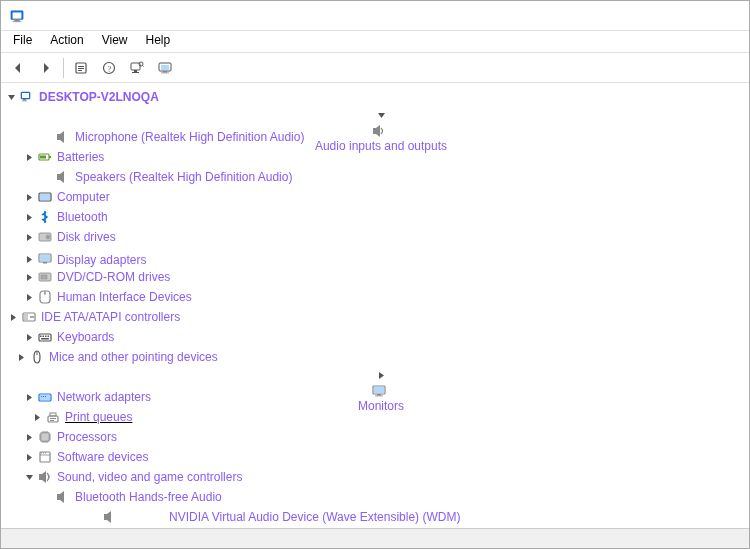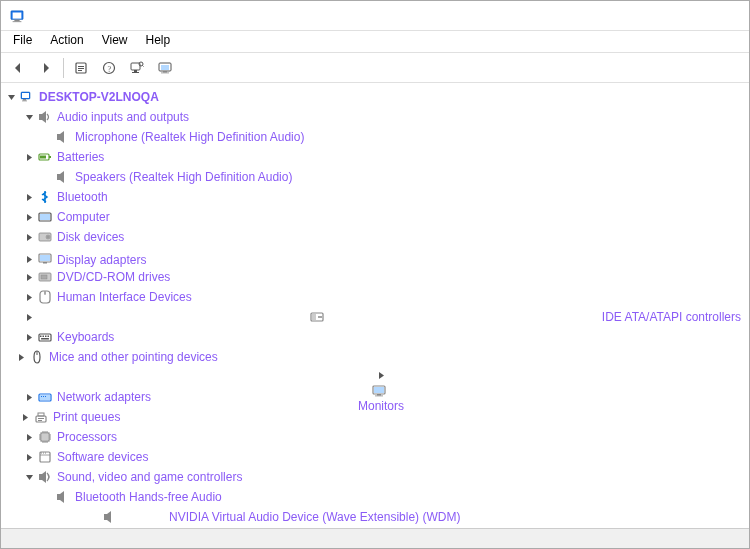--- a/index.html
+++ b/index.html
@@ -244,21 +244,21 @@
           <span class="item-icon">
             <svg width="14" height="14" viewBox="0 0 14 14">
               <rect x="1" y="2" width="9" height="7" rx="1" fill="#1a73e8" stroke="#0056b3" stroke-width="0.5"></rect>
               <rect x="2" y="3" width="7" height="5" fill="#fff"></rect>
               <rect x="3" y="9" width="3" height="1.5" fill="#888"></rect>
               <rect x="2" y="10.5" width="5" height="0.8" fill="#888"></rect>
             </svg>
           </span>
           <span class="item-label" style="font-weight: bold;">DESKTOP-V2LNOQA</span>
         </div>
-        <div class="tree-item" style="padding-left: 20px;">
+        <div class="tree-item" style="padding-left: 20px; flex-direction: column;">
           <span class="expand-btn">
             <svg width="9" height="9" viewBox="0 0 9 9">
               <polygon points="1,2 8,2 4.5,7" fill="#555"></polygon>
             </svg>
           </span>
           <span class="item-icon">
             <svg width="14" height="14" viewBox="0 0 14 14">
               <rect x="1" y="4" width="3" height="6" fill="#888"></rect>
               <polygon points="4,4 8,1 8,13 4,10" fill="#888"></polygon>
               <path d="M9 4 Q12 7 9 10" fill="none" stroke="#888" stroke-width="1.2"></path>
@@ -293,20 +293,34 @@
         </div>
         <div class="tree-item" style="padding-left: 38px;">
           <span class="expand-btn"></span>
           <span class="item-icon">
             <svg width="14" height="14" viewBox="0 0 14 14">
               <rect x="1" y="4" width="3" height="6" fill="#888"></rect>
               <polygon points="4,4 8,1 8,13 4,10" fill="#888"></polygon>
             </svg>
           </span>
           <span class="item-label">Speakers (Realtek High Definition Audio)</span>
+        </div>
+        <div class="tree-item" style="padding-left: 20px;">
+          <span class="expand-btn">
+            <svg width="9" height="9" viewBox="0 0 9 9">
+              <polygon points="2,1 7,4.5 2,8" fill="#555"></polygon>
+            </svg>
+          </span>
+          <span class="item-icon">
+            <svg width="14" height="14" viewBox="0 0 14 14">
+              <rect x="1" y="3" width="12" height="8" rx="1" fill="none" stroke="#555" stroke-width="1.2"></rect>
+              <rect x="2" y="4" width="10" height="6" fill="#b3d8ff"></rect>
+            </svg>
+          </span>
+          <span class="item-label">Computer</span>
         </div>
         <div class="tree-item" style="padding-left: 20px;">
           <span class="expand-btn">
             <svg width="9" height="9" viewBox="0 0 9 9">
               <polygon points="2,1 7,4.5 2,8" fill="#555"></polygon>
             </svg>
           </span>
           <span class="item-icon">
             <svg width="14" height="14" viewBox="0 0 14 14">
               <polyline points="5,4 9,7 5,10" fill="none" stroke="#0078d7" stroke-width="1.5"></polyline>
@@ -319,40 +333,26 @@
           <span class="item-label">Bluetooth</span>
         </div>
         <div class="tree-item" style="padding-left: 20px;">
           <span class="expand-btn">
             <svg width="9" height="9" viewBox="0 0 9 9">
               <polygon points="2,1 7,4.5 2,8" fill="#555"></polygon>
             </svg>
           </span>
           <span class="item-icon">
             <svg width="14" height="14" viewBox="0 0 14 14">
-              <rect x="1" y="3" width="12" height="8" rx="1" fill="none" stroke="#555" stroke-width="1.2"></rect>
-              <rect x="2" y="4" width="10" height="6" fill="#b3d8ff"></rect>
-            </svg>
-          </span>
-          <span class="item-label">Computer</span>
-        </div>
-        <div class="tree-item" style="padding-left: 20px;">
-          <span class="expand-btn">
-            <svg width="9" height="9" viewBox="0 0 9 9">
-              <polygon points="2,1 7,4.5 2,8" fill="#555"></polygon>
-            </svg>
-          </span>
-          <span class="item-icon">
-            <svg width="14" height="14" viewBox="0 0 14 14">
               <rect x="1" y="3" width="12" height="8" rx="1" fill="#ccc" stroke="#888" stroke-width="0.8"></rect>
               <circle cx="10" cy="7" r="2" fill="#aaa" stroke="#888" stroke-width="0.5"></circle>
               <circle cx="10" cy="7" r="0.8" fill="#888"></circle>
             </svg>
           </span>
-          <span class="item-label">Disk devices</span>
+          <span class="item-label">Disk drives</span>
         </div>
         <div class="tree-item" style="padding-left: 20px; align-items: flex-end;">
           <span class="expand-btn">
             <svg width="9" height="9" viewBox="0 0 9 9">
               <polygon points="2,1 7,4.5 2,8" fill="#555"></polygon>
             </svg>
           </span>
           <span class="item-icon">
             <svg width="14" height="14" viewBox="0 0 14 14">
               <rect x="1" y="2" width="12" height="8" rx="1" fill="none" stroke="#888" stroke-width="1.2"></rect>
@@ -384,21 +384,21 @@
           </span>
           <span class="item-icon">
             <svg width="14" height="14" viewBox="0 0 14 14">
               <rect x="2" y="1" width="10" height="12" rx="3" fill="none" stroke="#888" stroke-width="1.2"></rect>
               <line x1="7" y1="1" x2="7" y2="5" stroke="#888" stroke-width="1"></line>
               <circle cx="7" cy="3" r="0.8" fill="#888"></circle>
             </svg>
           </span>
           <span class="item-label">Human Interface Devices</span>
         </div>
-        <div class="tree-item" style="padding-left: 20px; justify-content: space-between;">
+        <div class="tree-item" style="padding-left: 4px;">
           <span class="expand-btn">
             <svg width="9" height="9" viewBox="0 0 9 9">
               <polygon points="2,1 7,4.5 2,8" fill="#555"></polygon>
             </svg>
           </span>
           <span class="item-icon">
             <svg width="14" height="14" viewBox="0 0 14 14">
               <rect x="1" y="3" width="12" height="8" rx="1" fill="none" stroke="#888" stroke-width="1.2"></rect>
               <rect x="2" y="4" width="4" height="6" fill="#ccc"></rect>
               <circle cx="9" cy="7" r="1" fill="#888"></circle>
@@ -465,21 +465,21 @@
             <svg width="14" height="14" viewBox="0 0 14 14">
               <rect x="1" y="4" width="12" height="7" rx="1" fill="none" stroke="#1a73e8" stroke-width="1.2"></rect>
               <rect x="2" y="5" width="10" height="5" fill="#b3d8ff"></rect>
               <rect x="3" y="6" width="1" height="1" fill="#1a73e8"></rect>
               <rect x="5" y="6" width="1" height="1" fill="#1a73e8"></rect>
               <rect x="7" y="6" width="1" height="1" fill="#1a73e8"></rect>
             </svg>
           </span>
           <span class="item-label">Network adapters</span>
         </div>
-        <div class="tree-item" style="padding-left: 16px;">
+        <div class="tree-item" style="padding-left: 28px; text-decoration: underline;">
           <span class="expand-btn">
             <svg width="9" height="9" viewBox="0 0 9 9">
               <polygon points="2,1 7,4.5 2,8" fill="#555"></polygon>
             </svg>
           </span>
           <span class="item-icon">
             <svg width="14" height="14" viewBox="0 0 14 14">
               <rect x="2" y="6" width="10" height="6" rx="1" fill="none" stroke="#888" stroke-width="1.2"></rect>
               <rect x="4" y="3" width="6" height="3" fill="none" stroke="#888" stroke-width="1"></rect>
               <rect x="4" y="8" width="6" height="1" fill="#888"></rect>

